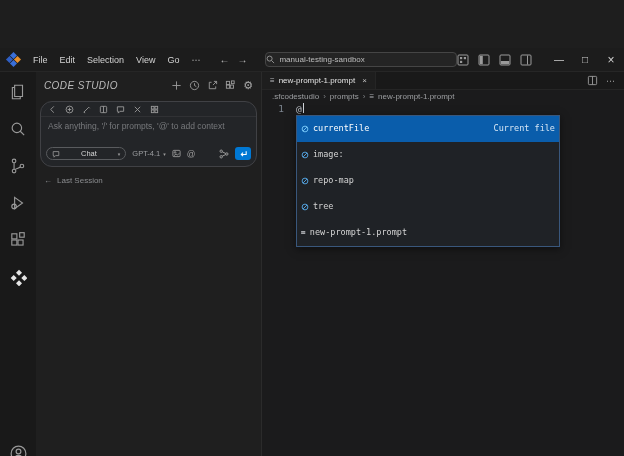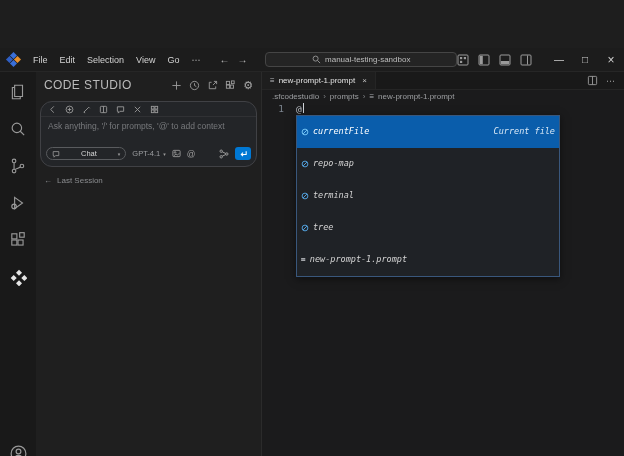--- a/index.html
+++ b/index.html
@@ -19,21 +19,21 @@
   .logo .d1 { left:4px; top:0;  background:#3a6fd8; }
   .logo .d2 { left:0;  top:4px; background:#2f5fc4; }
   .logo .d3 { left:4px; top:8px; background:#3a6fd8; }
   .logo .d4 { left:8px; top:4px; background:#e8912d; }
   .menus { display:flex; gap:2px; font-size:9px; color:#d2d2d2; }
   .menus span { padding:2px 5px; border-radius:3px; }
   .navarrows { display:flex; gap:8px; margin-left:14px; font-size:10px; color:#c0c0c0; }
   .searchbox {
     margin-left:18px; width:232px; height:15px; background:#242424;
     border:1px solid #454545; border-radius:4px; display:flex; align-items:center;
-    justify-content:center; gap:4px; font-size:8px; color:#bdbdbd;
+    justify-content:flex-start; gap:4px; font-size:8px; color:#bdbdbd;
   }
   .tb-right { margin-left:auto; display:flex; align-items:center; }
   .layout-icons { display:flex; gap:9px; margin-right:14px; }
   .winbtns { display:flex; }
   .winbtn { width:26px; height:23px; display:flex; align-items:center; justify-content:center; font-size:10px; color:#d0d0d0; }
 
   
   .body { display:flex; height:432px; }
 
   
@@ -42,21 +42,21 @@
   .ab-bottom { margin-top:auto; display:flex; flex-direction:column; gap:10px; align-items:center; padding-bottom:8px; }
   .gear-glyph { font-size:15px; color:#9a9a9a; line-height:1; }
   .badge {
     position:absolute; right:-4px; bottom:-3px; min-width:10px; height:10px; border-radius:50%;
     background:#0078d4; color:#fff; font-size:6.5px; display:flex; align-items:center; justify-content:center;
   }
 
   
   .sidebar { width:226px; background:#1f1f1f; flex:none; display:flex; flex-direction:column; border-right:1px solid #2b2b2b; }
   .sb-header { height:26px; display:flex; align-items:center; padding:0 8px; }
-  .sb-title { font-size:12px; letter-spacing:.4px; color:#bbbbbb; }
+  .sb-title { font-size:10px; letter-spacing:.4px; color:#bbbbbb;font-style:italic; }
   .sb-actions { margin-left:auto; display:flex; gap:7px; align-items:center; }
   .sb-gear { font-size:11px; color:#a8a8a8; line-height:1; }
 
   .chatbox { margin:3px 4px 0 4px; background:#232528; border:1px solid #404145; border-radius:12px; overflow:hidden; }
   .chat-toolbar { height:15px; display:flex; align-items:center; gap:8px; padding:0 7px; border-bottom:1px solid #303134; }
   .chat-input { height:27px; padding:4px 7px; font-size:8.5px; color:#77797c; }
   .chat-bottom { height:22px; display:flex; align-items:center; gap:6px; padding:0 5px 3px 5px; }
   .pill { display:flex; align-items:center; gap:21px; border:1px solid #595b5e; border-radius:9px; padding:1px 5px; font-size:7.5px; color:#d6d6d6; }
   .pill .chev, .model .chev { font-size:5px; color:#9a9a9a; }
   .model { display:flex; align-items:center; gap:3px; font-size:7.5px; color:#9c9ea1; }
@@ -81,21 +81,21 @@
   .gutter { width:34px; text-align:right; padding-right:12px; color:#7d8590; flex:none; }
   .codeline { color:#b8bcc2; display:flex; }
   .cursor { width:1px; height:10px; background:#cfd3d8; margin-left:1px; }
 
   
   .suggest {
     position:absolute; left:34px; top:11.5px; width:264px;
     background:#1f2226; border:1px solid #39577c; font-family:"DejaVu Sans Mono", monospace;
     font-size:8.5px; color:#d4d4d4; z-index:5; box-shadow:0 2px 8px rgba(0,0,0,.5);
   }
-  .s-row { height:16px; display:flex; align-items:center; gap:4px; padding:16px 4px;font-style:italic; }
+  .s-row { height:26px; display:flex; align-items:center; gap:4px; padding:0 4px; }
   .s-row.selected { background:#0a5dab; color:#ffffff; }
   .s-row .detail { margin-left:auto; color:#d7e7f5; }
   .s-row .ficon { color:#c9ccd0; font-size:8px; }
 </style>
 </head>
 <body>
 
 <div class="window">
 
   <div class="titlebar">
@@ -359,28 +359,28 @@
                 <line x1="2.6" y1="7.4" x2="7.4" y2="2.6"></line>
               </svg>
             <span>currentFile</span>
             <span class="detail">Current file</span>
           </div>
           <div class="s-row">
             <svg width="8" height="8" viewBox="0 0 10 10" stroke="#58aef0" fill="none" stroke-width="1.1">
                 <circle cx="5" cy="5" r="3.6"></circle>
                 <line x1="2.6" y1="7.4" x2="7.4" y2="2.6"></line>
               </svg>
-            <span>repo-map</span>
+            <span>image:</span>
           </div>
           <div class="s-row">
             <svg width="8" height="8" viewBox="0 0 10 10" stroke="#58aef0" fill="none" stroke-width="1.1">
                 <circle cx="5" cy="5" r="3.6"></circle>
                 <line x1="2.6" y1="7.4" x2="7.4" y2="2.6"></line>
               </svg>
-            <span>terminal</span>
+            <span>repo-map</span>
           </div>
           <div class="s-row">
             <svg width="8" height="8" viewBox="0 0 10 10" stroke="#58aef0" fill="none" stroke-width="1.1">
                 <circle cx="5" cy="5" r="3.6"></circle>
                 <line x1="2.6" y1="7.4" x2="7.4" y2="2.6"></line>
               </svg>
             <span>tree</span>
           </div>
           <div class="s-row">
             <span class="ficon">≡</span>

